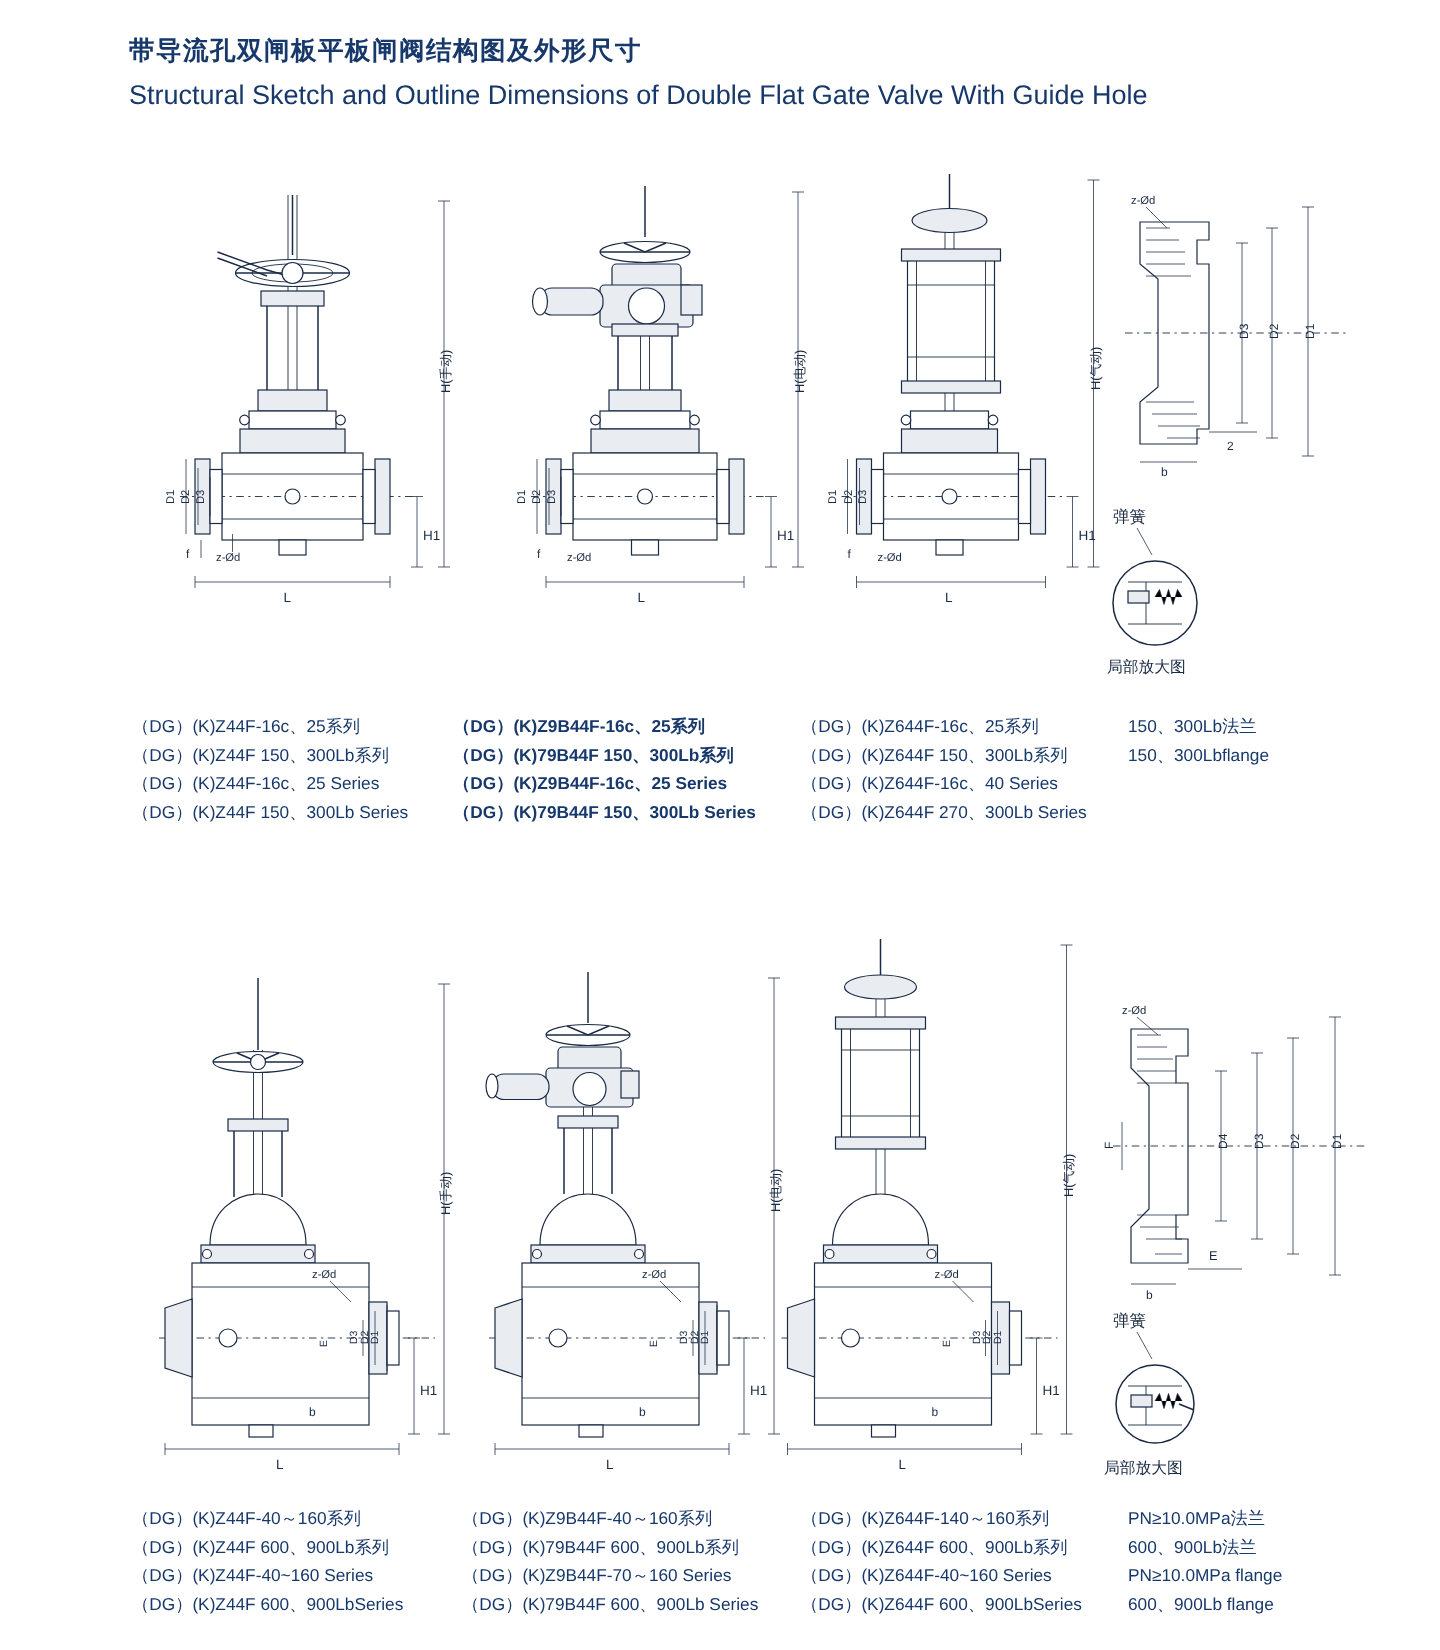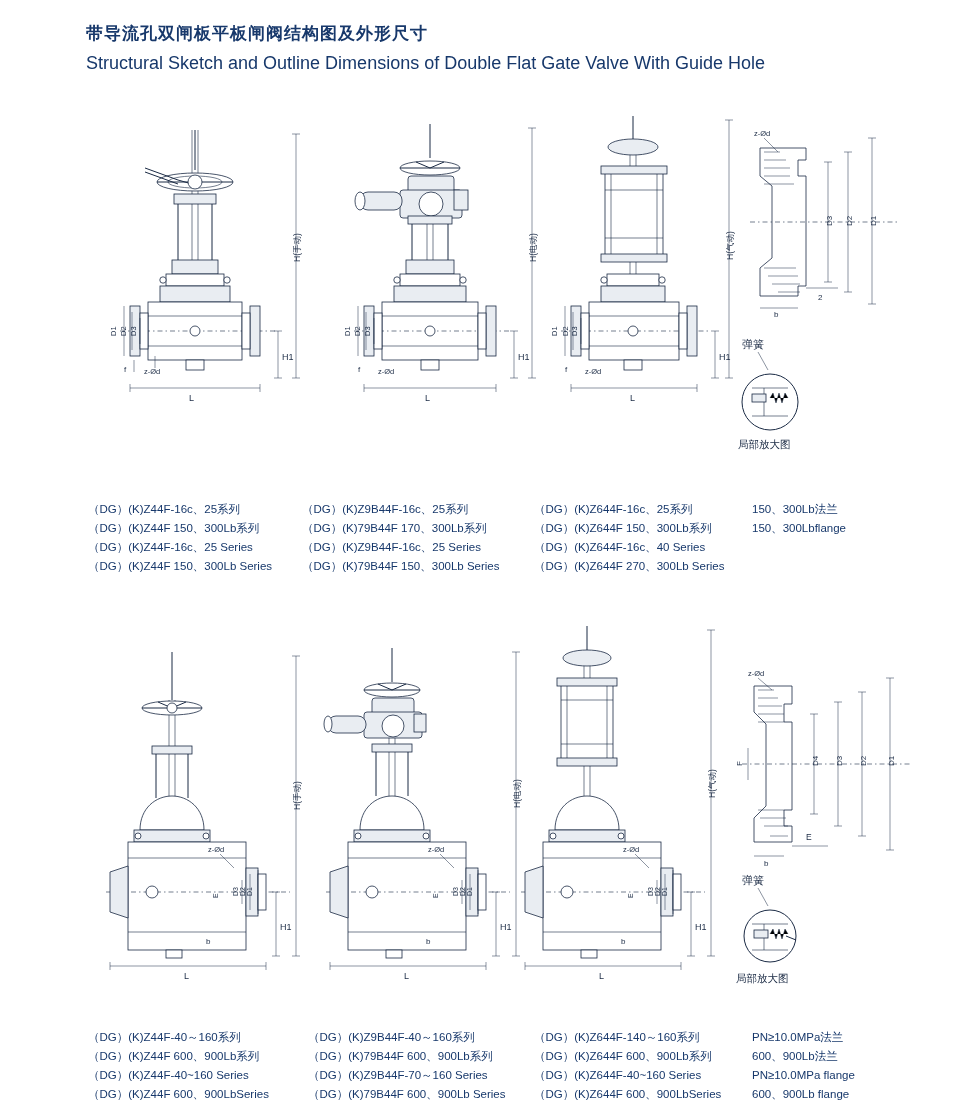--- a/index.html
+++ b/index.html
@@ -30,21 +30,21 @@
   .ln-thin{stroke:#1a2a44;fill:none;stroke-width:0.6;}
   .ln-dash{stroke:#1a2a44;fill:none;stroke-width:0.6;stroke-dasharray:5 3 1.5 3;}
   .hatch{stroke:#1a2a44;stroke-width:0.5;}
   .fillgrey{fill:#e9edf2;stroke:#1a2a44;stroke-width:0.8;}
   .fillwhite{fill:#ffffff;stroke:#1a2a44;stroke-width:0.8;}
   .dim{stroke:#1a2a44;fill:none;stroke-width:0.5;}
   text{fill:#1a2a44;font-family:"Liberation Sans",sans-serif;}
 
   
   .captions{position:absolute;font-size:11.5px;color:#17386b;line-height:19px;white-space:nowrap;}
-  .cap-col{position:absolute;margin-top:24px;}
+  .cap-col{position:absolute;}
   .cap-line{height:19px;}
 </style>
 </head>
 <body>
 
 <div class="page">
 
   <div class="header">
     <div class="title-cn">带导流孔双闸板平板闸阀结构图及外形尺寸</div>
     <div class="title-en">Structural Sketch and Outline Dimensions of Double Flat Gate Valve With Guide Hole</div>
@@ -261,23 +261,23 @@
     </svg>
   </div>
 
   <div class="captions">
     <div class="cap-col" style="left:88px;top:476px;">
       <div class="cap-line">（DG）(K)Z44F-16c、25系列</div>
       <div class="cap-line">（DG）(K)Z44F 150、300Lb系列</div>
       <div class="cap-line">（DG）(K)Z44F-16c、25 Series</div>
       <div class="cap-line">（DG）(K)Z44F 150、300Lb Series</div>
     </div>
-    <div class="cap-col" style="left:302px;top:476px;">
+    <div class="cap-col" style="left:302px;top:476px;font-weight:bold;">
       <div class="cap-line">（DG）(K)Z9B44F-16c、25系列</div>
-      <div class="cap-line">（DG）(K)79B44F 170、300Lb系列</div>
+      <div class="cap-line">（DG）(K)79B44F 150、300Lb系列</div>
       <div class="cap-line">（DG）(K)Z9B44F-16c、25 Series</div>
       <div class="cap-line">（DG）(K)79B44F 150、300Lb Series</div>
     </div>
     <div class="cap-col" style="left:534px;top:476px;">
       <div class="cap-line">（DG）(K)Z644F-16c、25系列</div>
       <div class="cap-line">（DG）(K)Z644F 150、300Lb系列</div>
       <div class="cap-line">（DG）(K)Z644F-16c、40 Series</div>
       <div class="cap-line">（DG）(K)Z644F 270、300Lb Series</div>
     </div>
     <div class="cap-col" style="left:752px;top:476px;">

